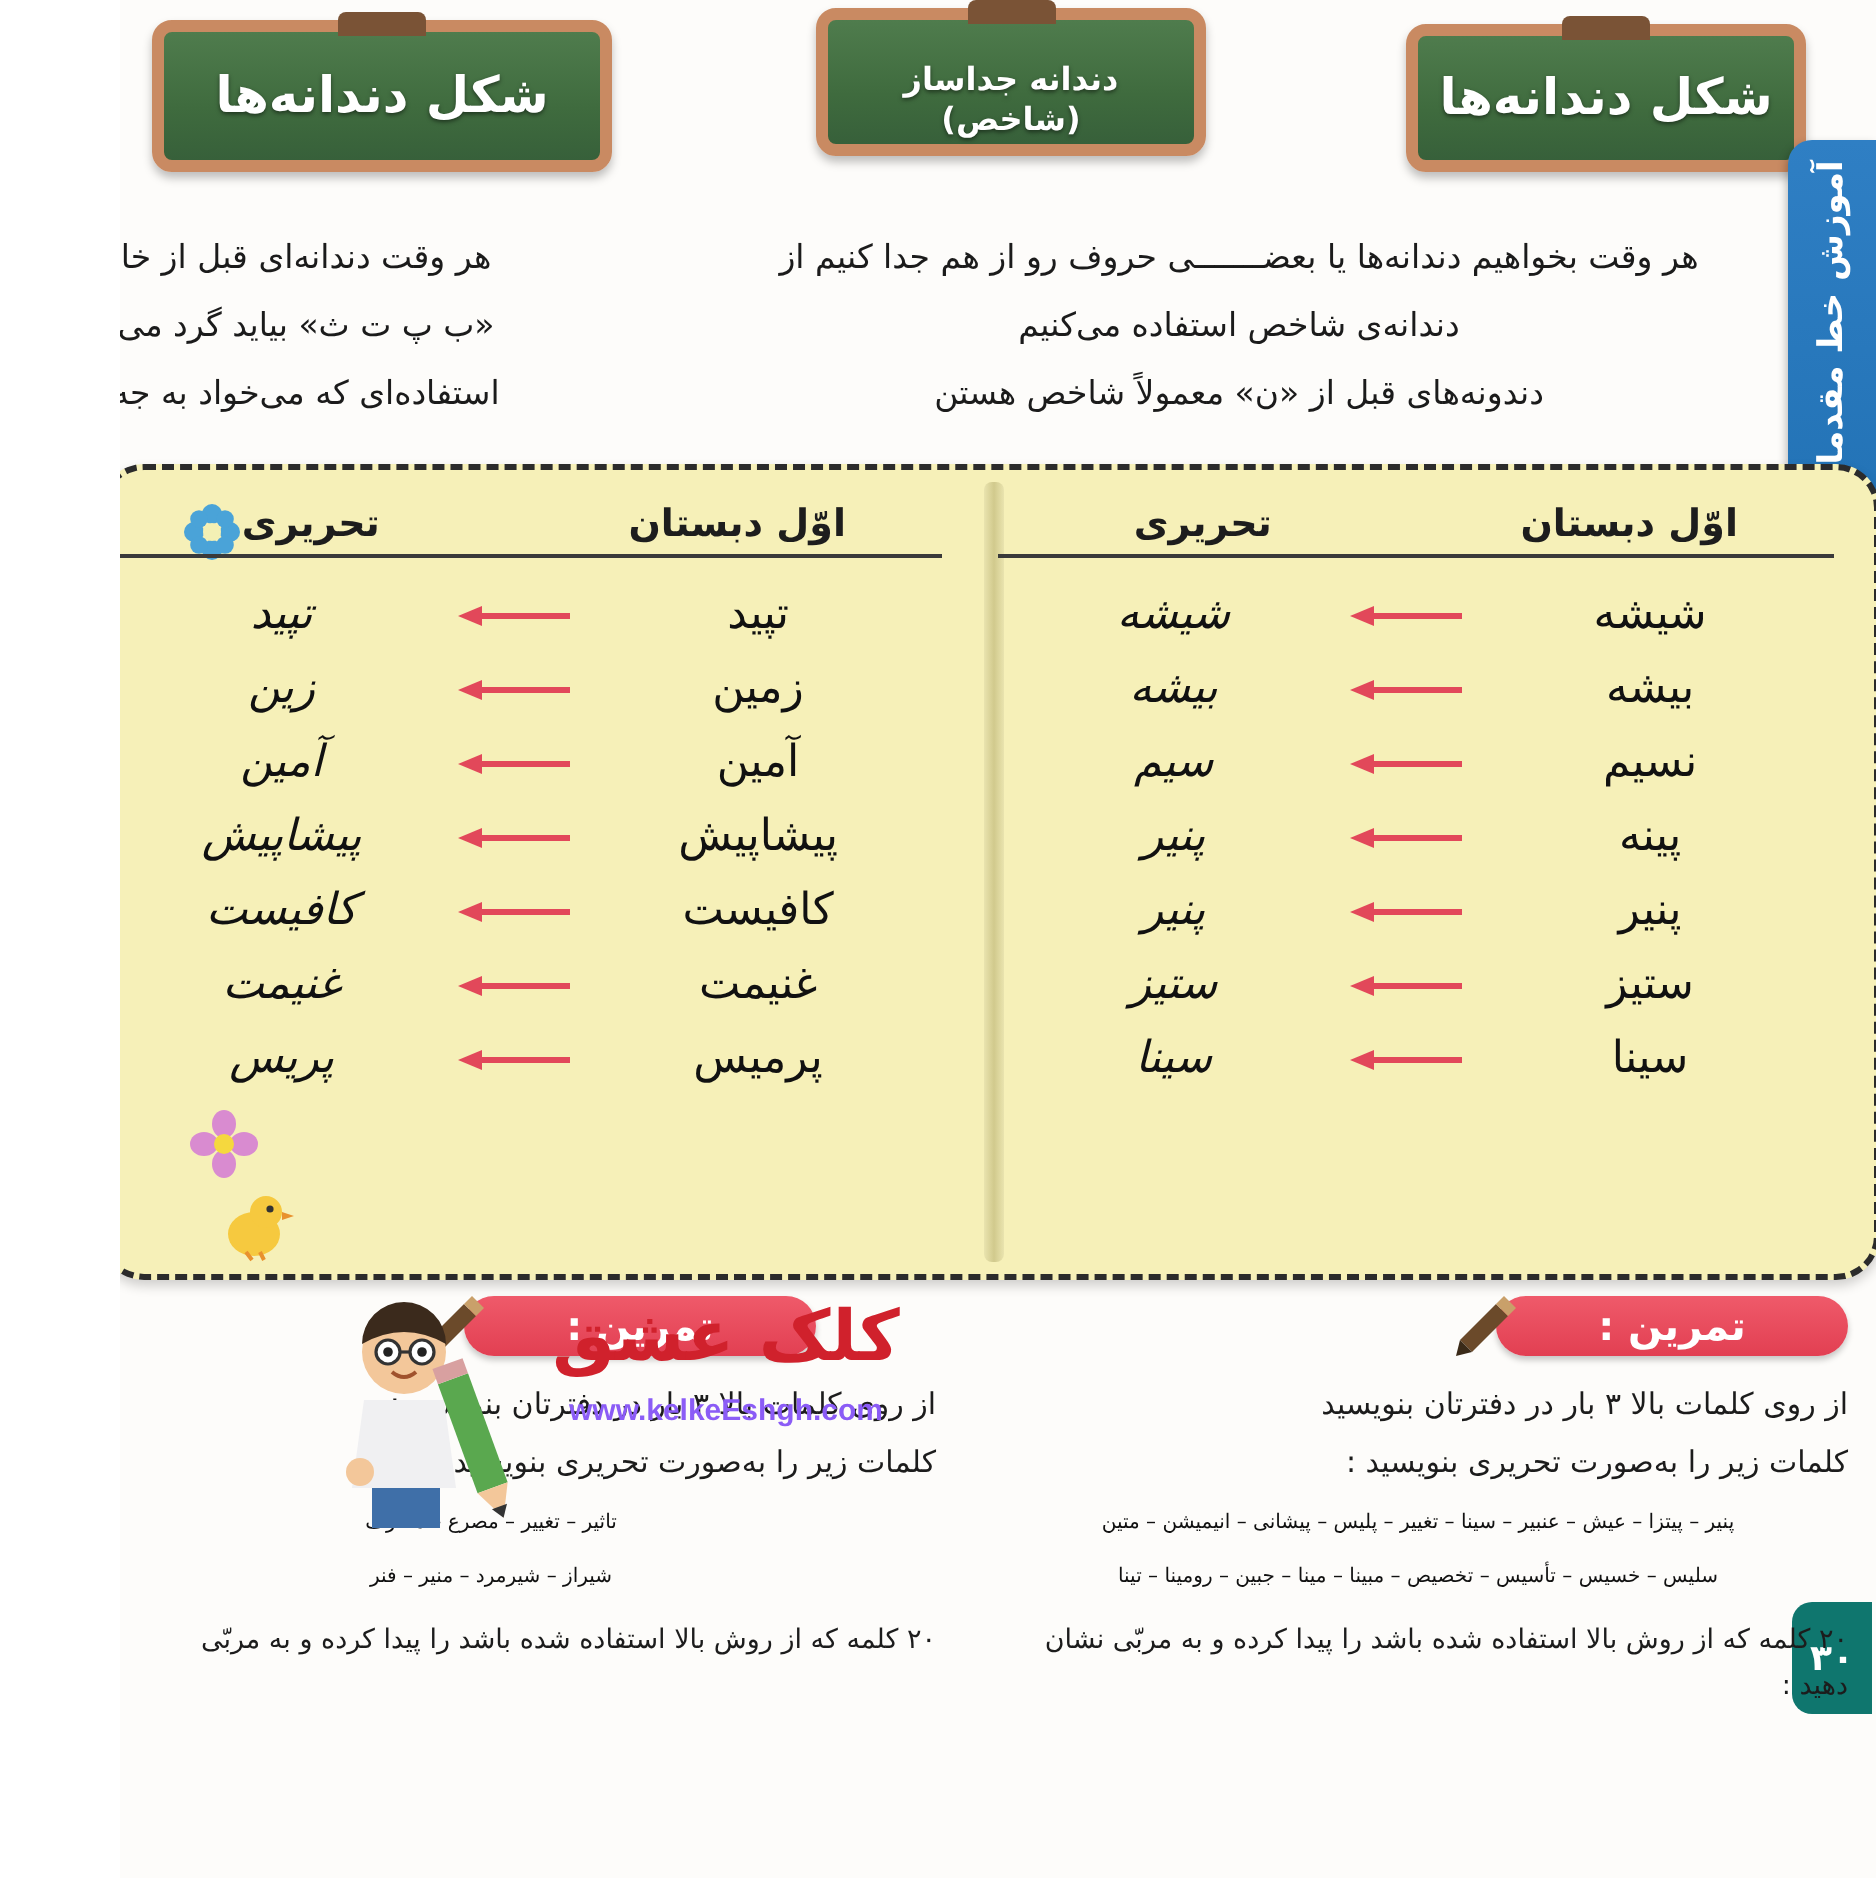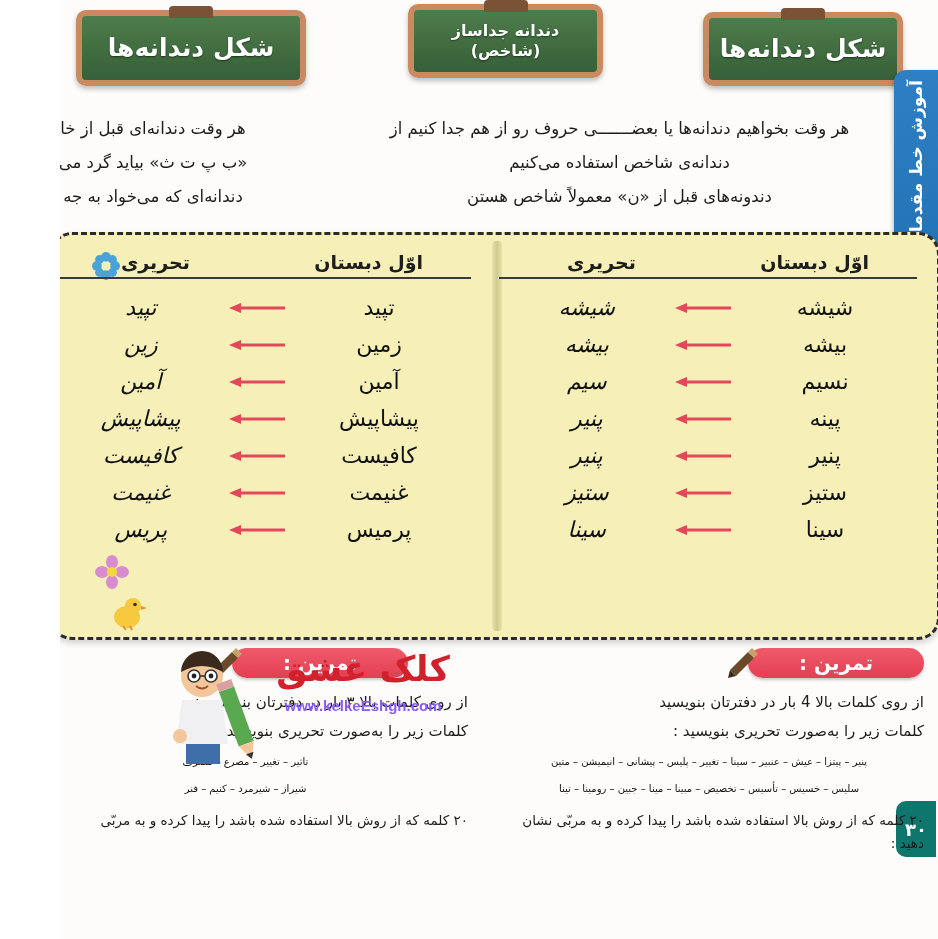--- a/index.html
+++ b/index.html
@@ -36,21 +36,21 @@
   .plaque .inner { padding: 2px 8px; text-shadow: 0 1px 2px rgba(0,0,0,.5); }
   .plaque-hanger {
     position: absolute;
     top: -10px; left: 50%;
     width: 44px; height: 12px;
     margin-left: -22px;
     background: #7a5336;
     border-radius: 4px 4px 0 0;
   }
   #plaque-left  { right: 632px; top: 10px; width: 230px; height: 76px; font-size: 25px; }
-  #plaque-mid   { right: 335px; top: 4px;  width: 195px; height: 74px; font-size: 16px; }
+  #plaque-mid   { right: 335px; top: 4px;  width: 195px; height: 74px; font-size: 16px; align-items: flex-end; }
   #plaque-right { right: 35px;  top: 12px; width: 200px; height: 74px; font-size: 25px; }
 
   
   .head-text {
     position: absolute;
     color: #1b1b1b;
     font-size: 16.5px;
     line-height: 2.05;
     text-align: center;
     direction: rtl;
@@ -267,21 +267,21 @@
 
   <div class="head-text" id="head-text-right">
     <div>هر وقت بخواهیم دندانه‌ها یا بعضـــــــی حروف رو از هم جدا کنیم از</div>
     <div>دندانه‌ی شاخص استفاده می‌کنیم</div>
     <div>دندونه‌های قبل از «ن» معمولاً شاخص هستن</div>
   </div>
 
   <div class="head-text" id="head-text-left">
     <div class="l">هر وقت دندانه‌ای قبل از خا</div>
     <div class="l">«ب پ ت ث» بیاید گرد می</div>
-    <div class="l">دندانه‌ای که می‌خواد به جه</div>
+    <div class="l">استفاده‌ای که می‌خواد به جه</div>
   </div>
 
   <div id="side-tab">
     <span>آموزش خط مقدماتی</span>
   </div>
   <div id="page-number-box">
     <span>۳۰</span>
   </div>
 
   <div id="sheet">
@@ -489,42 +489,42 @@
     <div class="tamrin-badge">
       <span class="pencil">
         <svg width="40" height="34" viewBox="0 0 40 34">
           <path d="M4 26 L22 8 l6 6 L10 32 Z" fill="#6b4a2a"></path>
           <path d="M22 8 l4-4 6 6 -4 4 Z" fill="#c9a06a"></path>
           <polygon points="4,26 10,32 2,34" fill="#3a2a18"></polygon>
         </svg>
       </span>
       <span>تمرین :</span>
     </div>
-    <div class="ex-line">از روی کلمات بالا 4 بار در دفترتان بنویسید</div>
+    <div class="ex-line">از روی کلمات بالا ۳ بار در دفترتان بنویسید</div>
     <div class="ex-line">کلمات زیر را به‌صورت تحریری بنویسید :</div>
     <div class="ex-words">پنیر – پیتزا – عیش – عنبیر – سینا – تغییر – پلیس – پیشانی – انیمیشن – متین</div>
     <div class="ex-words">سلیس – خسیس – تأسیس – تخصیص – مبینا – مینا – جبین – رومینا – تینا</div>
     <div class="ex-foot">۲۰ کلمه که از روش بالا استفاده شده باشد را پیدا کرده و به مربّی نشان دهید :</div>
   </div>
 
   <div class="exercise" id="ex-left">
     <div class="tamrin-badge" style="margin-right:60px;">
       <span class="pencil">
         <svg width="40" height="34" viewBox="0 0 40 34">
           <path d="M4 26 L22 8 l6 6 L10 32 Z" fill="#6b4a2a"></path>
           <path d="M22 8 l4-4 6 6 -4 4 Z" fill="#c9a06a"></path>
           <polygon points="4,26 10,32 2,34" fill="#3a2a18"></polygon>
         </svg>
       </span>
       <span>تمرین :</span>
     </div>
     <div class="ex-line">از روی کلمات بالا ۳ بار در دفترتان بنویسید :</div>
     <div class="ex-line">کلمات زیر را به‌صورت تحریری بنویسید :</div>
     <div class="ex-words">تاثیر – تغییر – مصرع – مصرف</div>
-    <div class="ex-words">شیراز – شیرمرد – کنیم – فنر</div>
+    <div class="ex-words">شیراز – شیرمرد – منیر – فنر</div>
     <div class="ex-foot">۲۰ کلمه که از روش بالا استفاده شده باشد را پیدا کرده و به مربّی</div>
   </div>
 
   <div id="mascot">
     <svg width="110" height="120" viewBox="0 0 110 120">
       <circle cx="46" cy="26" r="21" fill="#f3c79a"></circle>
       <path d="M25 22 a21 21 0 0 1 42 0 q-21 -12 -42 0 z" fill="#3b2a1c"></path>
       <circle cx="38" cy="26" r="6" fill="#fff" stroke="#333" stroke-width="1.6"></circle>
       <circle cx="55" cy="26" r="6" fill="#fff" stroke="#333" stroke-width="1.6"></circle>
       <circle cx="38" cy="26" r="2.4" fill="#222"></circle>

